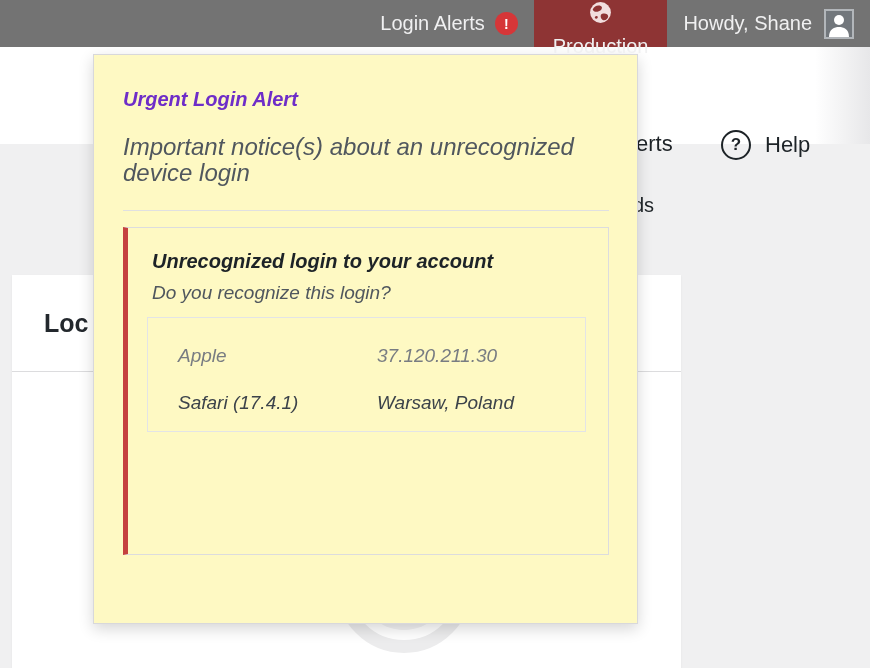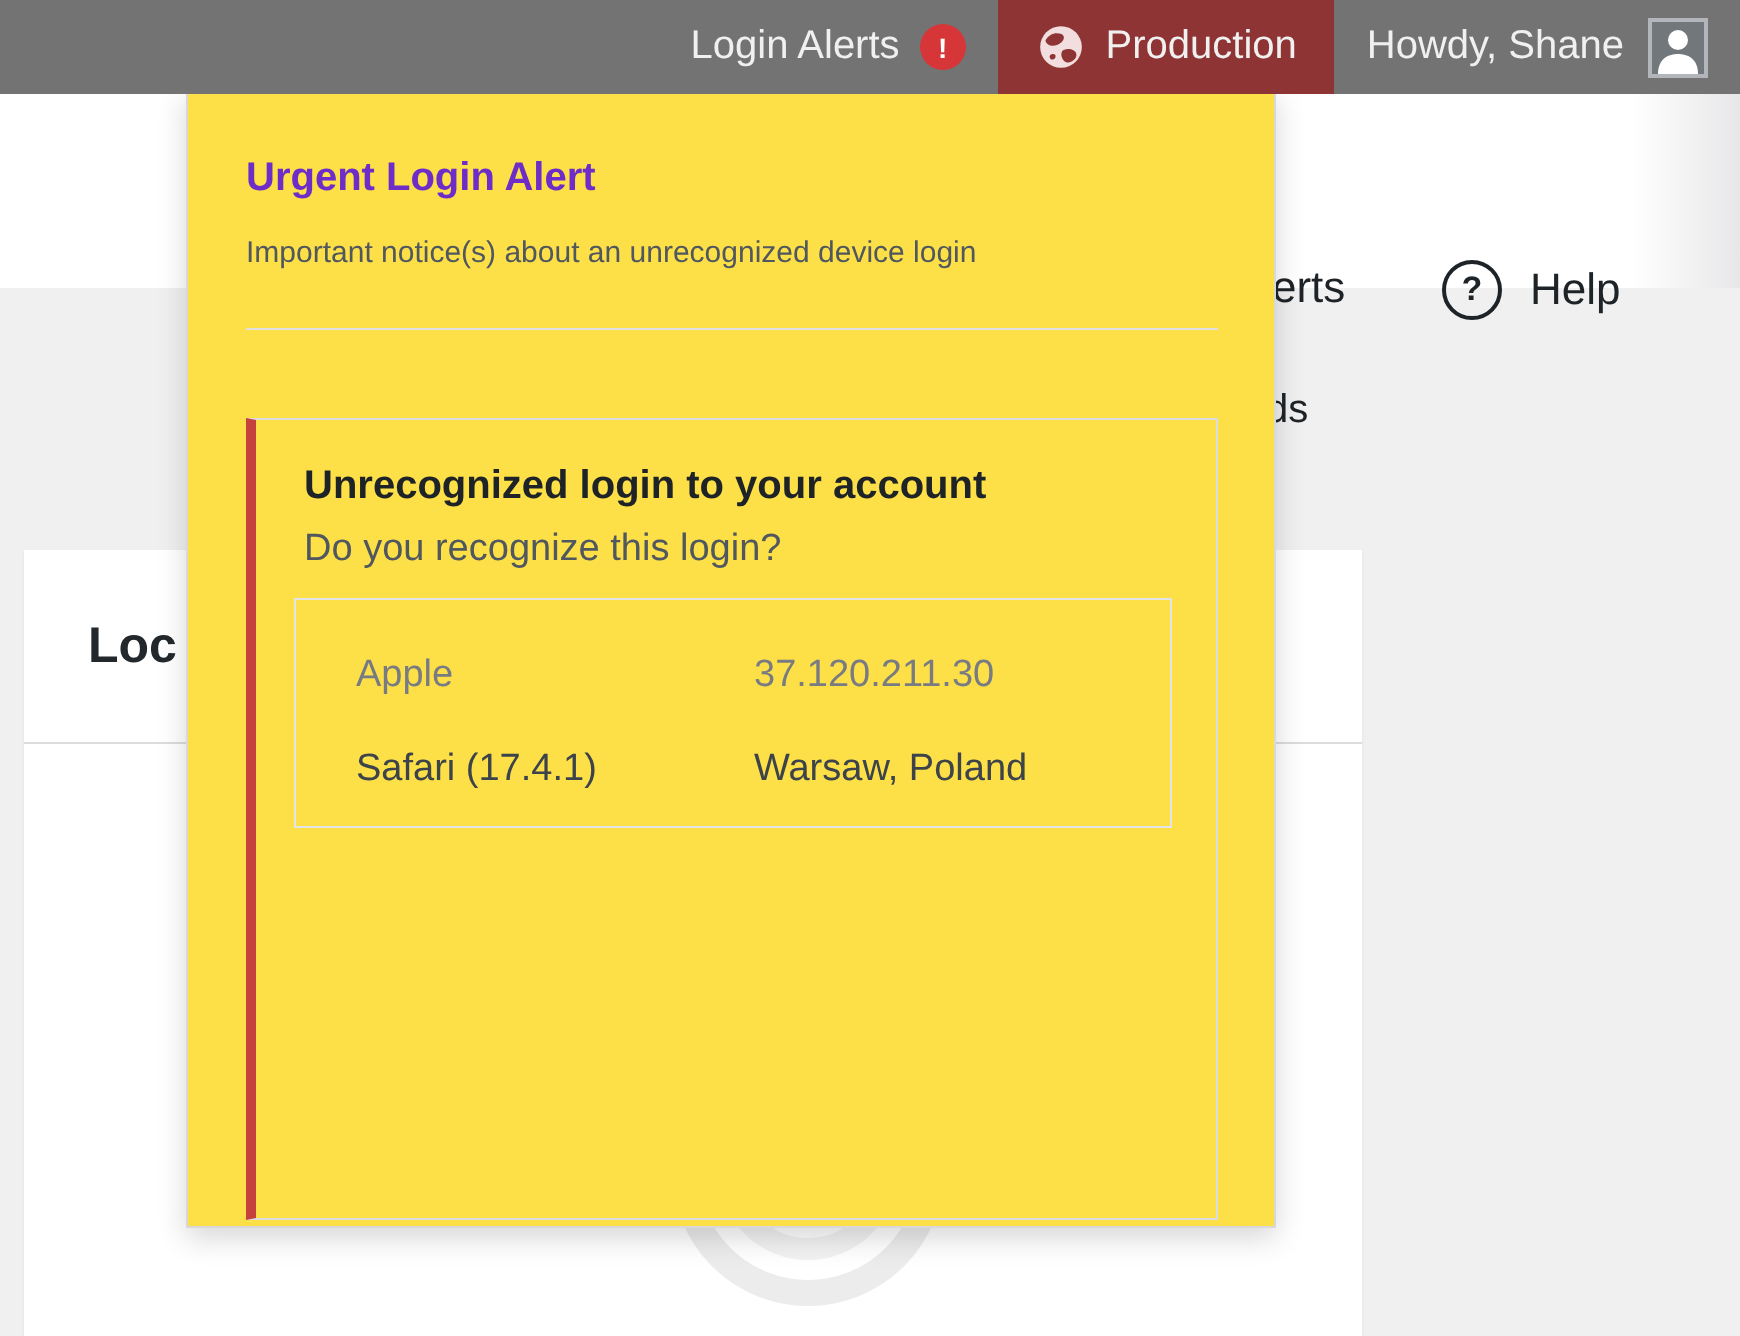--- a/index.html
+++ b/index.html
@@ -18,21 +18,21 @@
     display:flex; justify-content:flex-end; align-items:stretch;
     font-size:20px; z-index:100;
   }
   .ab-item { display:flex; align-items:center; gap:10px; padding:0 16px; cursor:pointer; }
   .ab-badge {
     width:23px; height:23px; border-radius:50%;
     background:#d63638; color:#fff;
     display:flex; align-items:center; justify-content:center;
     font-size:14px; font-weight:bold; line-height:1;
   }
-  .ab-production { background:#8e3434; padding:0 19px; }
+  .ab-production { background:#8e3434; padding:0 19px;flex-direction:column; }
   .ab-howdy { gap:12px; }
   .avatar {
     width:30px; height:30px; background:#72777c;
     border:2px solid #b2b6ba; display:block;
   }
 
   
   .page-header {
     position:absolute; top:47px; left:0; width:870px; height:97px;
     background:#fff; z-index:5;
@@ -69,34 +69,34 @@
     height:97px; border-bottom:1px solid #dcdcde;
     display:flex; align-items:center; padding-left:32px;
   }
   .bg-card-title { font-size:25px; font-weight:bold; color:#23282d; }
   .ring { position:absolute; border-radius:50%; }
   .ring-outer { left:324px; top:242px; width:136px; height:136px; border:13px solid #ececed; }
   .ring-inner { left:347px; top:265px; width:90px; height:90px; border:11px solid #f2f2f3; }
 
   
   .popover {
-    position:absolute; left:93px; top:44px; width:545px; height:570px;
-    background:#fde047; border:1px solid #d8d8db;
+    position:absolute; left:93px; top:54px; width:545px; height:570px;
+    background:#fef9c3; border:1px solid #d8d8db;
     box-shadow:0 5px 14px rgba(0,0,0,.16);
-    z-index:50; padding:33px 28px 0 29px;
+    z-index:50; padding:33px 28px 0 29px;font-style:italic;
   }
   .pop-title { font-size:20px; font-weight:bold; color:#6e2dc8; }
   .pop-desc {
-    margin-top:13px; font-size:15px; line-height:26px;
+    margin-top:23px; font-size:24px; line-height:26px;
     color:#50575e; width:465px;
   }
   .pop-divider { border-top:1px solid #e0e0e1; margin-top:24px; }
 
   .alert-card {
-    margin-top:44px; height:401px;
+    margin-top:16px; height:328px;
     border:1px solid #dcdcde; border-left:5px solid #c5413e;
     padding:22px 32px 0 24px; position:relative;
   }
   .alert-title { font-size:20px; font-weight:bold; color:#1d2327; }
   .alert-question { margin-top:9px; font-size:19px; color:#50575e; }
   .alert-date { margin-top:52px; margin-left:-5px; font-size:19px; color:#3c434a; }
 
   .device-box {
     margin-top:13px; margin-left:-5px; width:439px; height:115px;
     border:1px solid #e3e4e6; padding:27px 0 0 30px;

